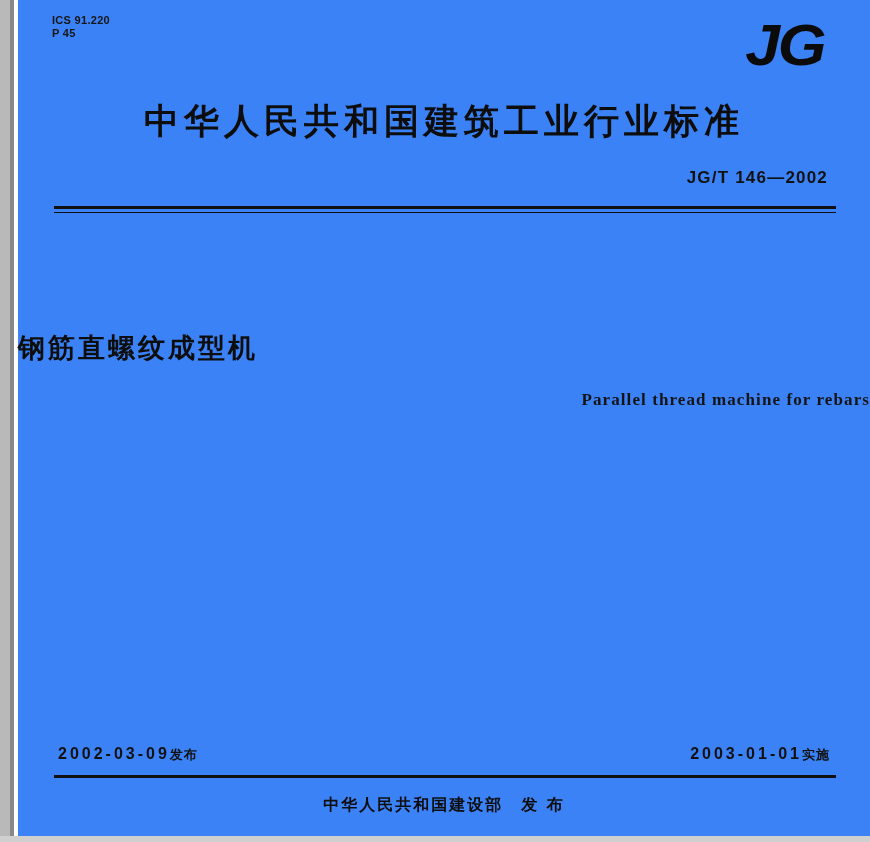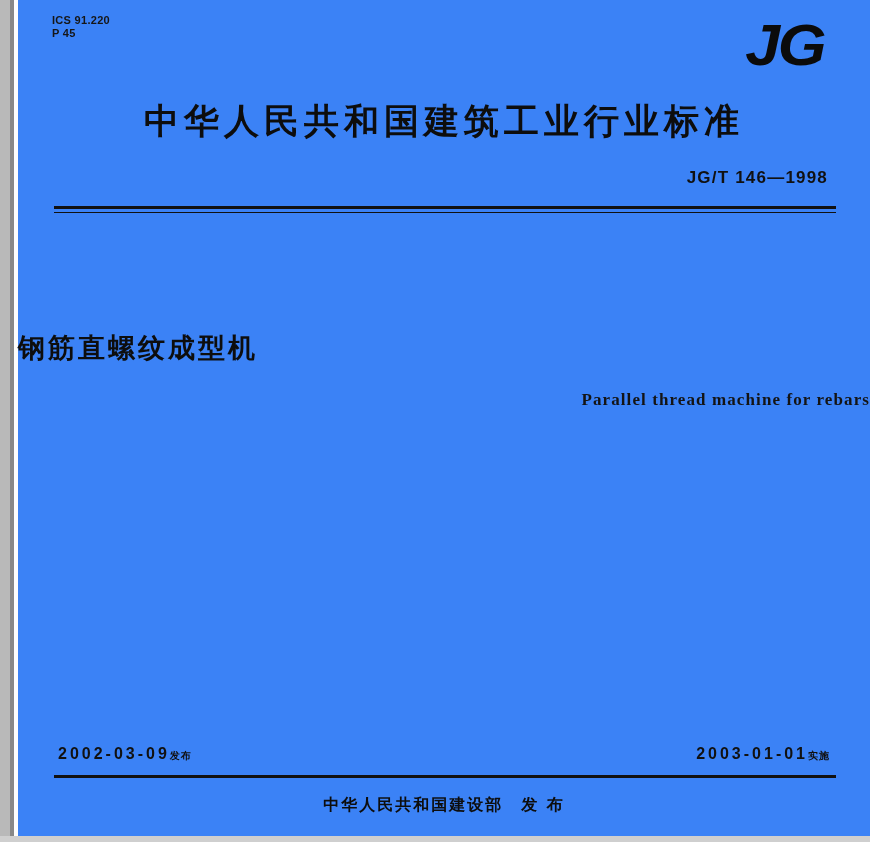--- a/index.html
+++ b/index.html
@@ -156,21 +156,21 @@
     right: 40px;
     top: 745px;
     font-family: "Liberation Sans", sans-serif;
     font-weight: bold;
     font-size: 16px;
     letter-spacing: 3px;
     color: #111;
   }
   .cjk-small {
     font-family: Liberation Mono, monospace;
-    font-size: 10px;
+    font-size: 13px;
     letter-spacing: 1px;
     margin-top: 10px;
   }
 
   .rule-bottom {
     position: absolute;
     left: 36px;
     right: 34px;
     top: 775px;
     height: 3px;
@@ -205,21 +205,21 @@
 
     <div class="ics-block">
       <div>ICS 91.220</div>
       <div>P 45</div>
     </div>
 
     <div class="jg-logo">JG</div>
 
     <div class="std-heading">中华人民共和国建筑工业行业标准</div>
 
-    <div class="std-number">JG/T 146—1998</div>
+    <div class="std-number">JG/T 146—2002</div>
 
     <div class="rule-top"></div>
     <div class="rule-top-thin"></div>
 
     <div class="title-cn">钢筋直螺纹成型机</div>
     <div class="title-en">Parallel thread machine for rebars</div>
 
     <div class="date-issue">
       <span>2002-03-09</span><span class="cjk-small">发布</span>
     </div>

